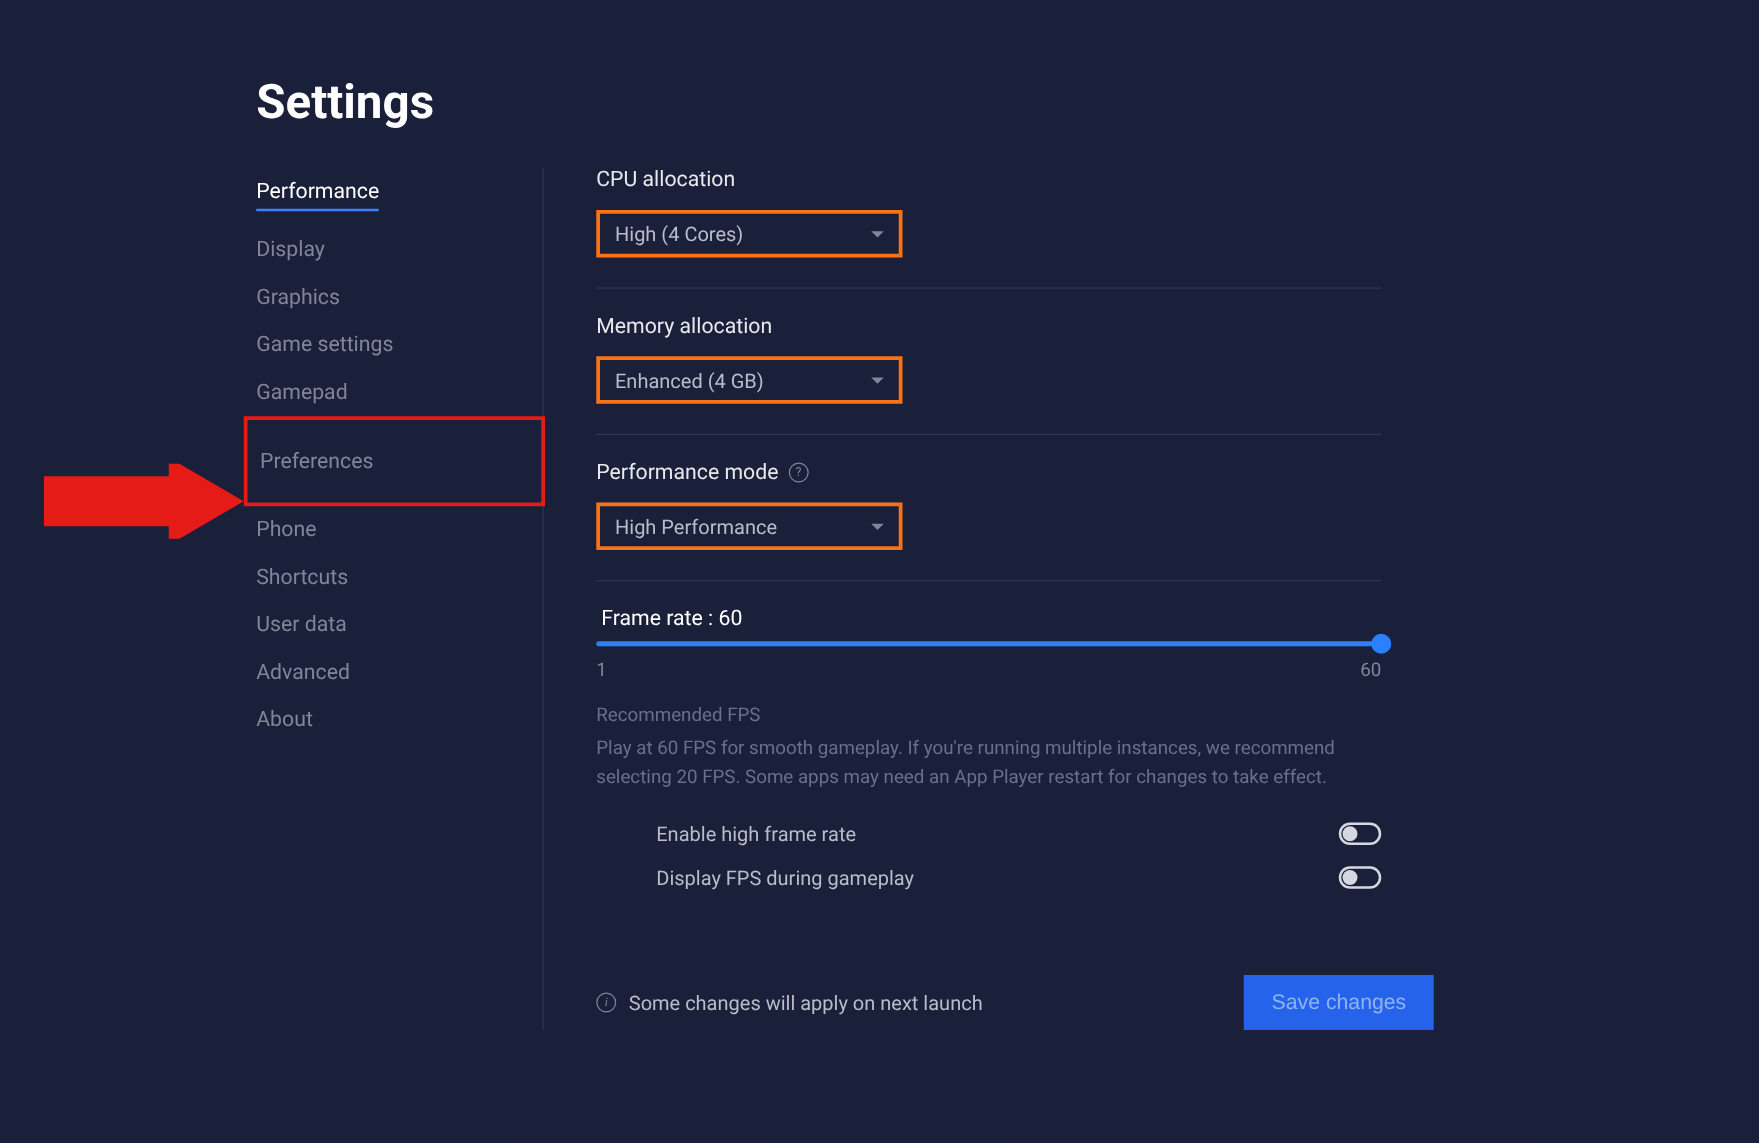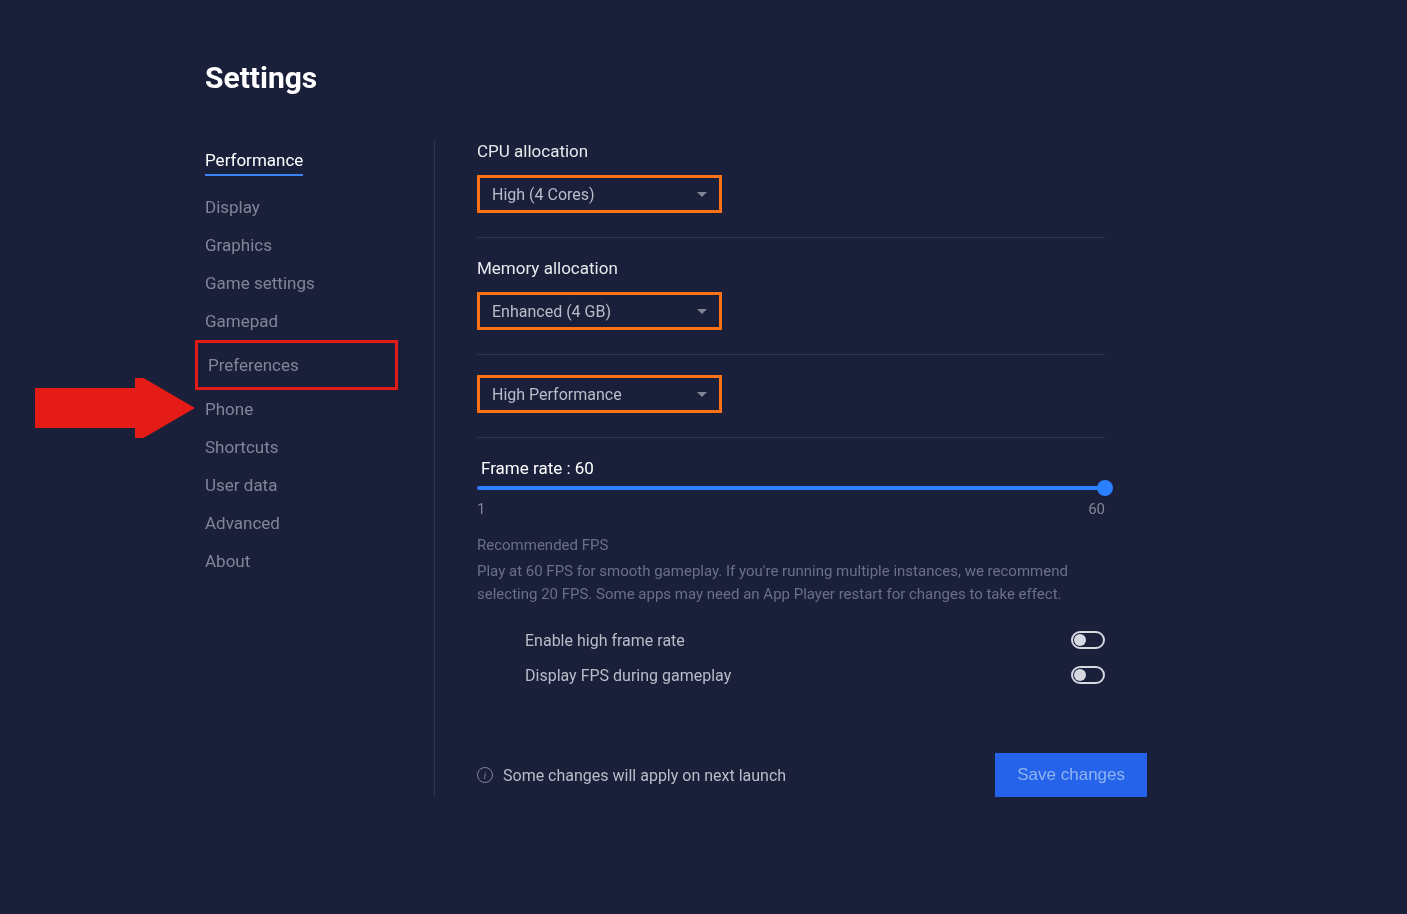--- a/index.html
+++ b/index.html
@@ -12,24 +12,24 @@
     color: #e8e9ed;
     font-family: -apple-system, BlinkMacSystemFont, "Segoe UI", Roboto, sans-serif;
     width: 1407px;
     height: 914px;
     overflow: hidden;
   }
   .container {
     padding: 60px 0 0 205px;
   }
   .page-title {
-    font-size: 30px;
+    font-size: 38px;
     font-weight: 700;
     color: #ffffff;
-    margin-bottom: 46px;
+    margin-bottom: 30px;
   }
   .layout {
     display: flex;
     gap: 0;
   }
   .sidebar {
     width: 230px;
     border-right: 1px solid #2e3654;
     padding-right: 20px;
     position: relative;
@@ -43,23 +43,23 @@
   }
   .sidebar-item.active {
     color: #ffffff;
     padding-bottom: 4px;
     border-bottom: 2px solid #3b82f6;
     width: fit-content;
     margin-bottom: 12px;
   }
   .sidebar-item.highlighted-box {
     border: 3px solid #e41b17;
-    padding: 12px 10px;
+    padding: 23px 10px;
     margin-left: -10px;
-    width: 203px;
+    width: 241px;
   }
   .arrow-indicator {
     position: absolute;
     left: -170px;
     top: 237px;
     width: 160px;
     height: 60px;
   }
   .arrow-indicator svg {
     width: 100%;
@@ -270,20 +270,24 @@
         <div class="section-label">Memory allocation</div>
         <div class="select-box">
           <span>Enhanced (4 GB)</span>
           <span class="select-arrow"></span>
         </div>
       </div>
 
       <div class="divider"></div>
 
       <div class="section">
+        <div class="section-label">
+          <span>Performance mode</span>
+          <span class="help-icon">?</span>
+        </div>
         <div class="select-box">
           <span>High Performance</span>
           <span class="select-arrow"></span>
         </div>
       </div>
 
       <div class="divider"></div>
 
       <div class="section">
         <div class="slider-label">Frame rate : 60</div>

